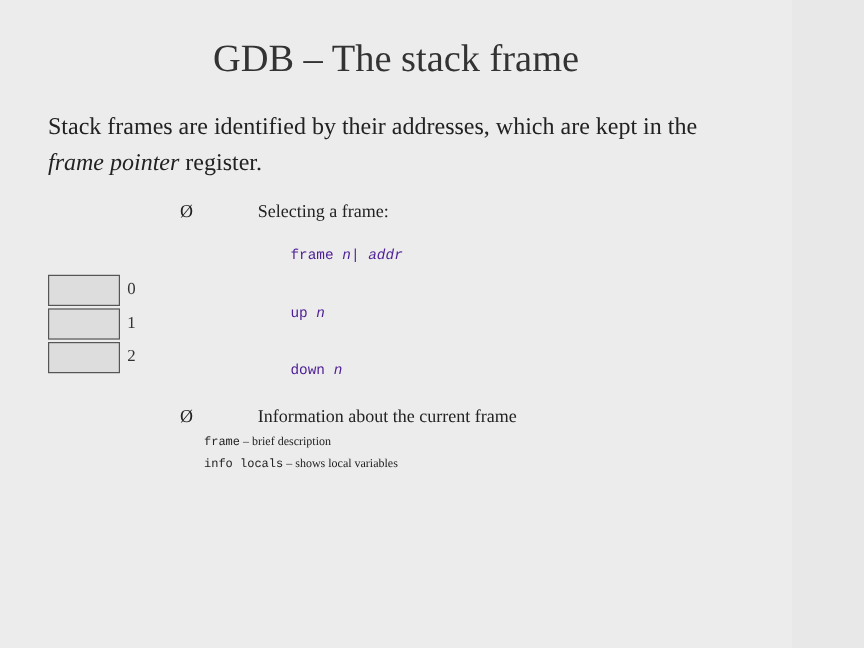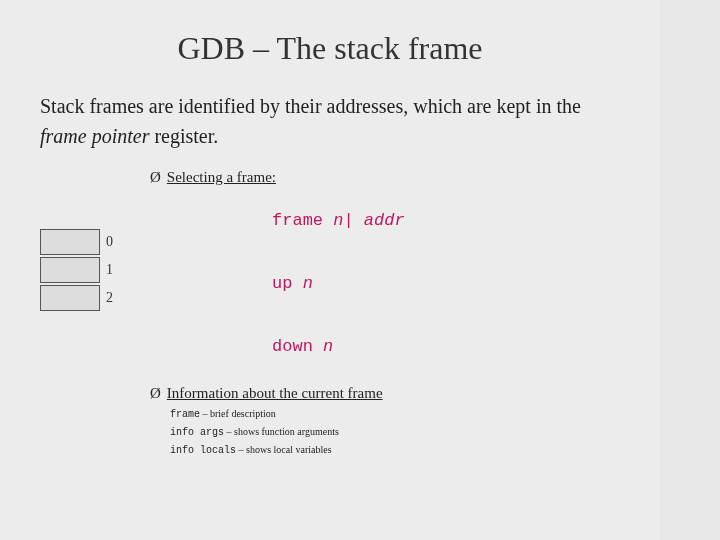--- a/index.html
+++ b/index.html
@@ -97,27 +97,27 @@
       display: flex;
       align-items: baseline;
     }
 
     .bullet-header .arrow {
       margin-right: 6px;
       font-size: 15px;
     }
 
     .underline {
-      text-decoration: underline;
+      margin-left: 48px;
     }
 
     .code-block {
       font-family: 'Courier New', Courier, monospace;
-      font-size: 17px;
-      color: #be185d;
+      font-size: 12px;
+      color: #4c1d95;
       margin-left: 20px;
       margin-bottom: 6px;
       white-space: pre;
     }
 
     .code-inline {
       font-family: 'Courier New', Courier, monospace;
     }
 
     .plain-line {
@@ -188,23 +188,20 @@
       <div class="section">
         <div class="bullet-header">
           <span class="arrow">Ø</span>
           <span class="underline">Information about the current frame</span>
         </div>
 
         <div class="plain-line">
           <span class="code-inline">frame</span><span> –  brief description</span>
         </div>
 
-        <div class="plain-line">
-          <span class="code-inline">info args</span><span> –  shows function arguments</span>
-        </div>
 
         <div class="plain-line">
           <span class="code-inline">info locals</span><span> –  shows local variables</span>
         </div>
       </div>
 
     </div>
   </div>
 </div>
 

